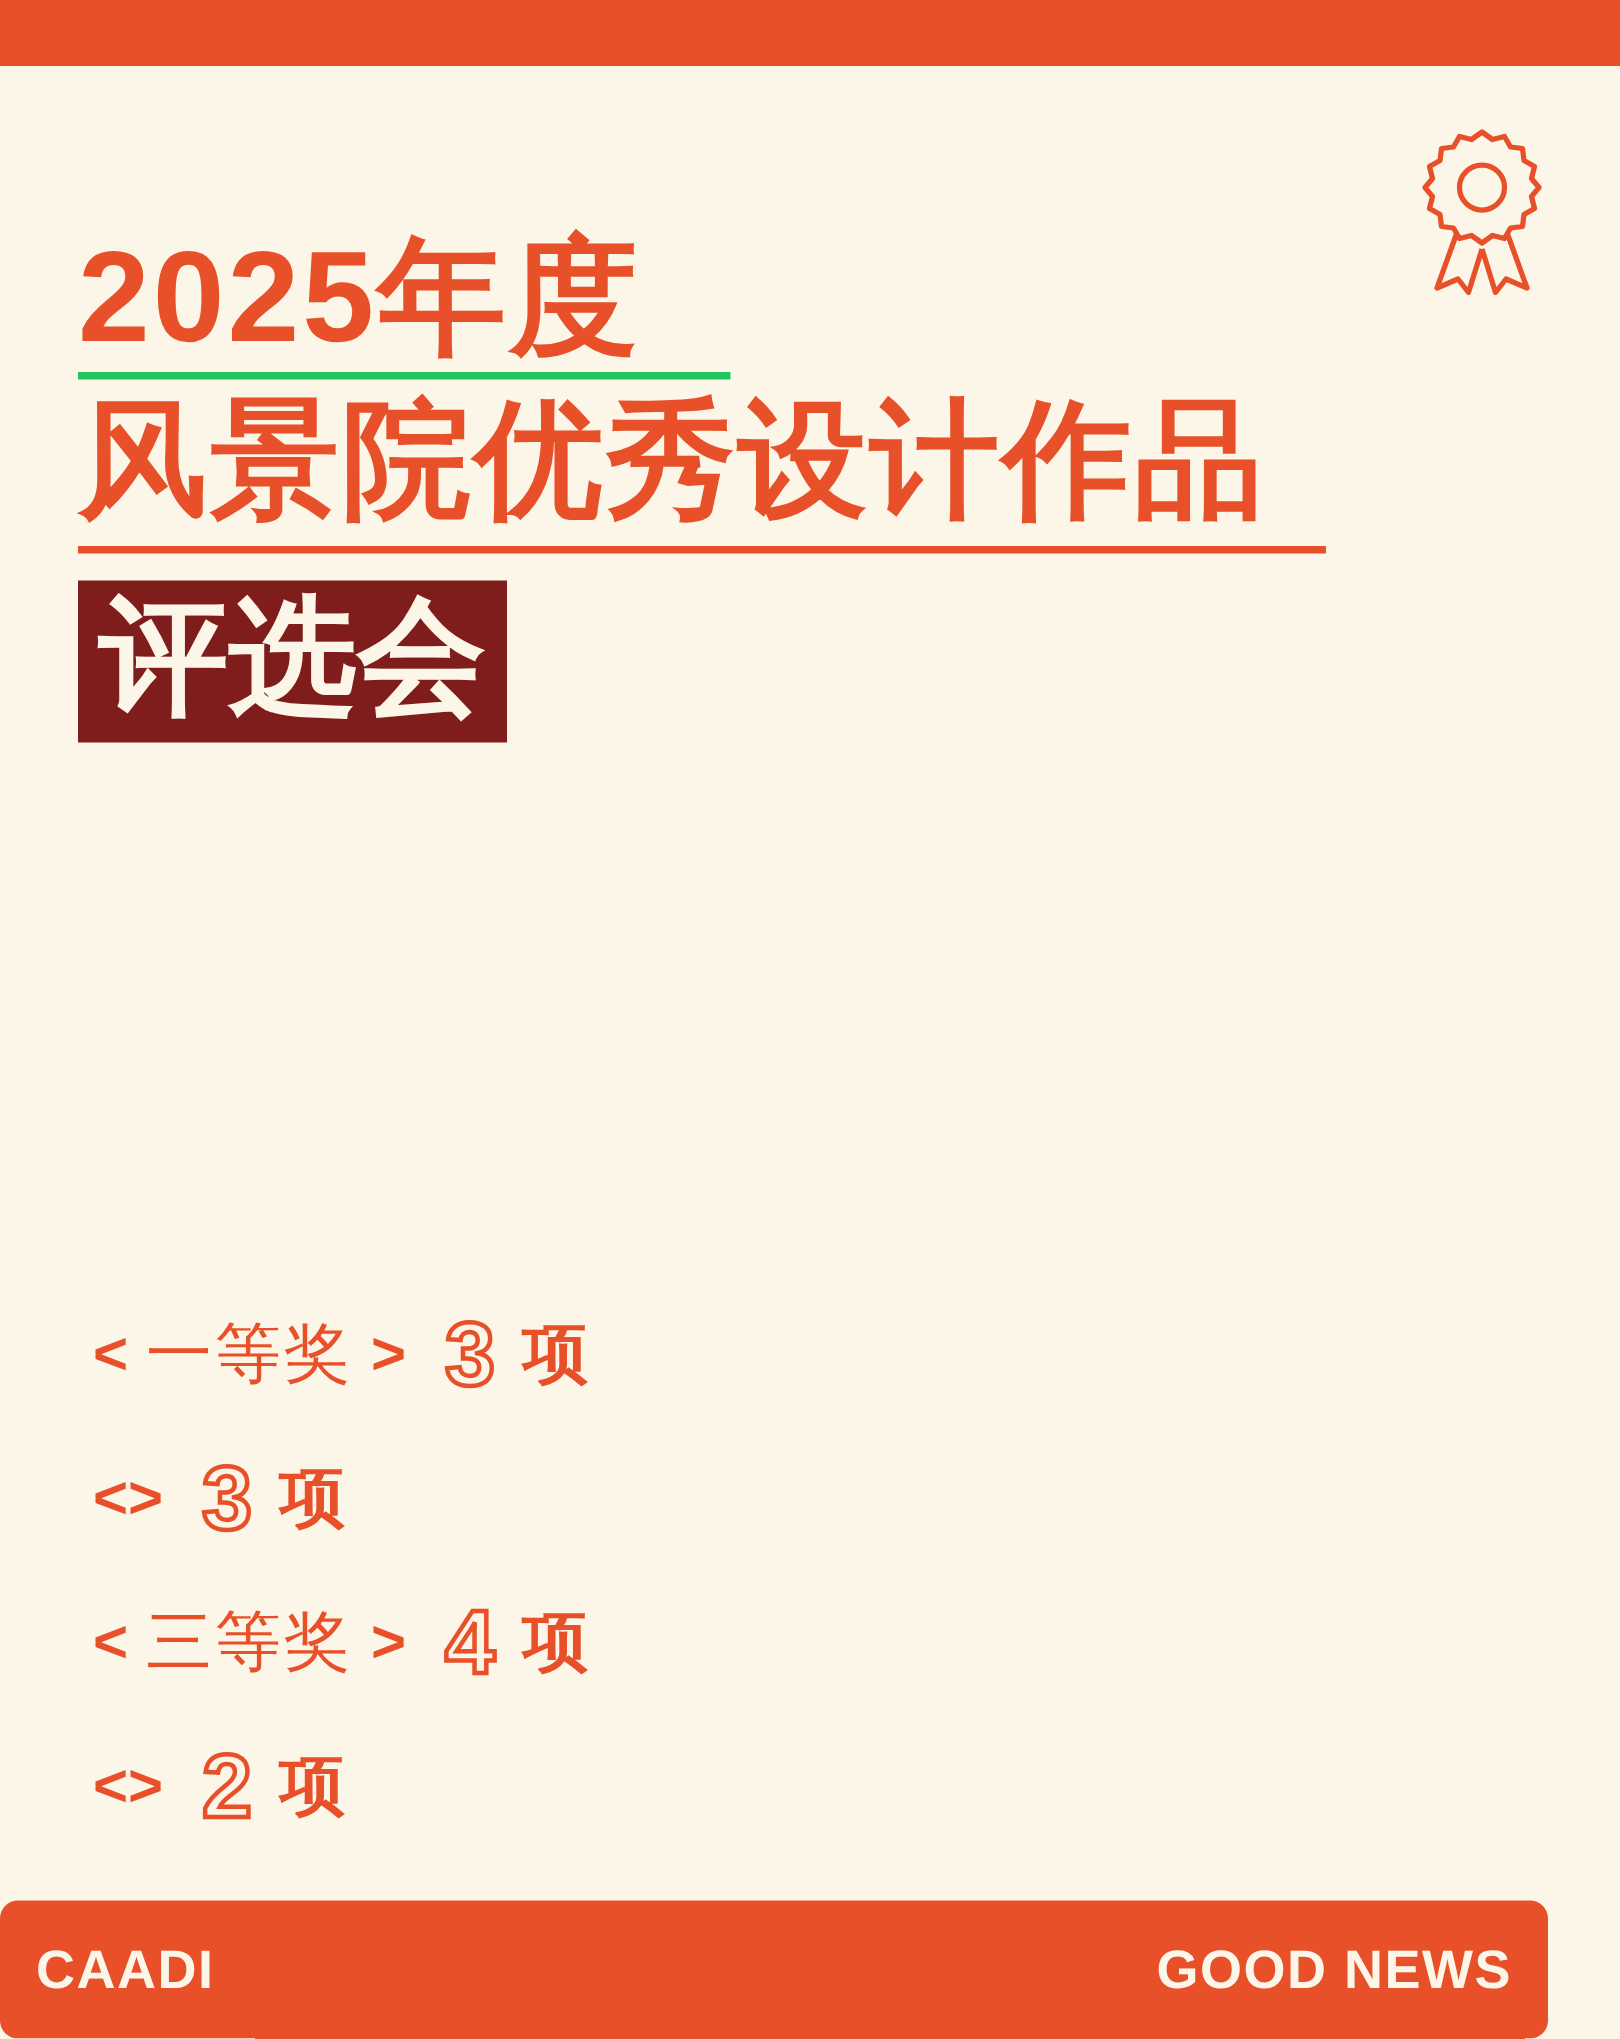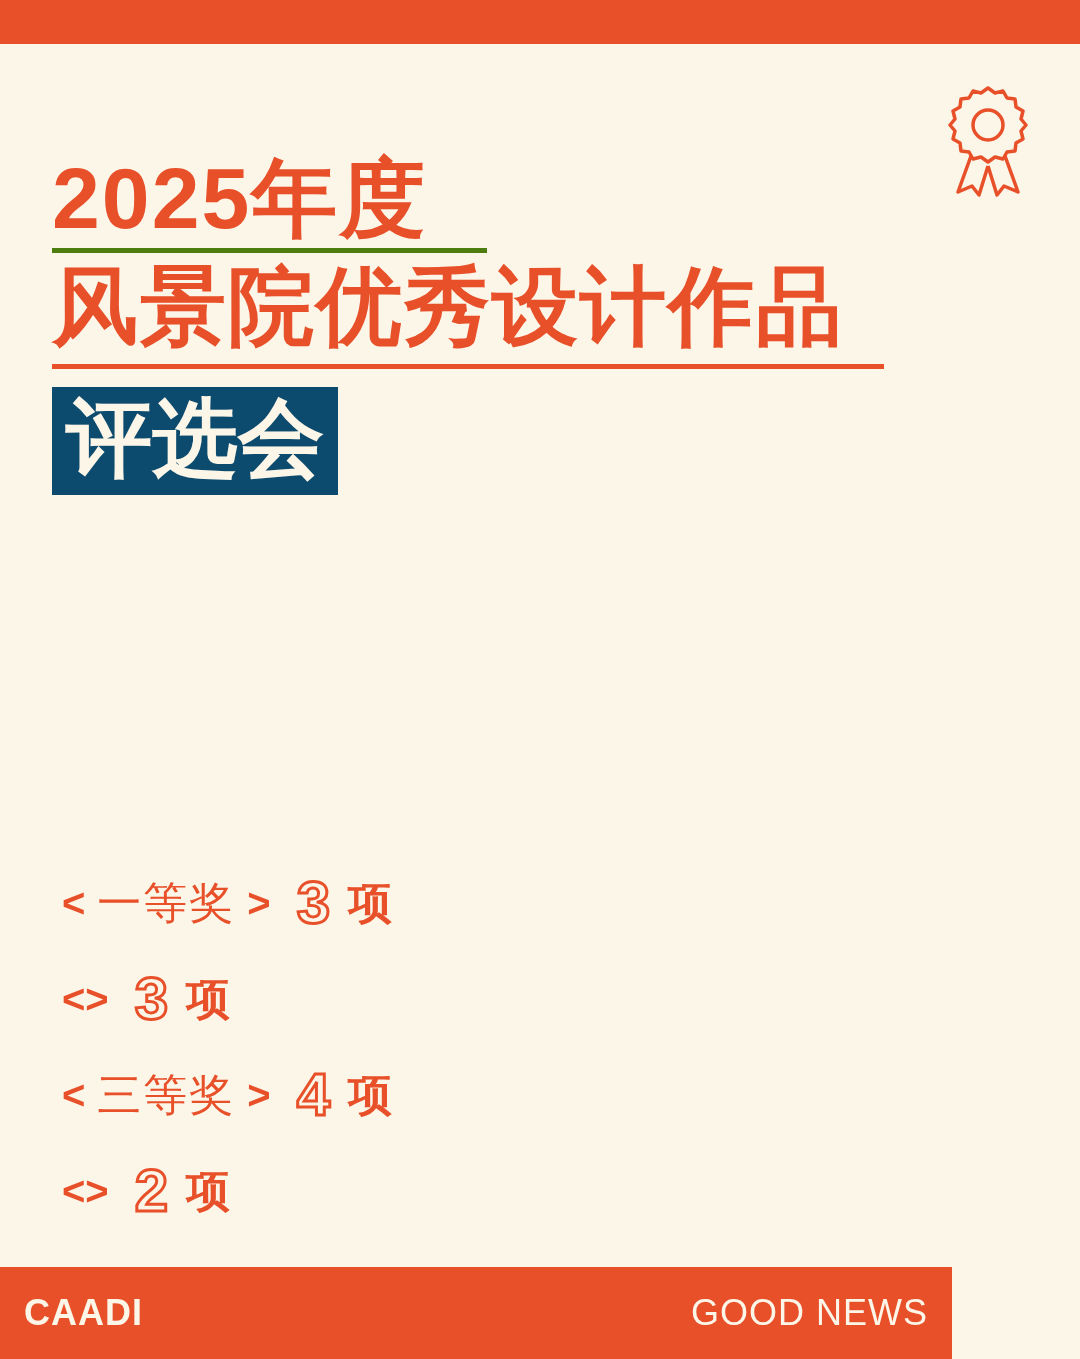--- a/index.html
+++ b/index.html
@@ -24,40 +24,41 @@
   .top-bar {
     position: absolute;
     top: 0; left: 0;
     width: 1080px;
     height: 44px;
     background: #E8502A;
   }
   .bottom-bar {
     position: absolute;
     bottom: 0; left: 0;
-    width: 952px;
+    width: 1032px;
     height: 92px;
     background: #E8502A;
     display: flex;
     align-items: center;
     justify-content: space-between;
     box-sizing: border-box;
     padding: 0 24px;
+    border-radius: 12px;
   }
   .bottom-bar .brand {
     color: #FCF6E8;
     font-size: 36px;
     font-weight: bold;
     letter-spacing: 1px;
     line-height: 1;
   }
   .bottom-bar .tagline {
     color: #FCF6E8;
     font-size: 36px;
-    font-weight: normal;
+    font-weight: bold;
     letter-spacing: 1px;
     line-height: 1;
   }
 
   
   .ribbon-icon {
     position: absolute;
     top: 82px;
     right: 42px;
     width: 100px;
@@ -75,38 +76,38 @@
     position: relative;
     color: #E8502A;
     font-weight: bold;
     font-size: 86px;
     line-height: 1.12;
     letter-spacing: 2px;
     white-space: nowrap;
   }
   .title-line-1 {
     font-size: 86px;
-    border-bottom: 5px solid #4d7c0f;
+    border-bottom: 5px solid #22c55e;
     display: inline-block;
     padding-right: 60px;
     padding-bottom: 2px;
   }
   .title-line-2 {
     font-size: 86px;
     border-bottom: 5px solid #E8502A;
     display: inline-block;
     padding-right: 40px;
     margin-top: 12px;
     padding-bottom: 2px;
     font-family: Liberation Mono, monospace;
   }
   .title-line-3 {
     display: inline-block;
     margin-top: 18px;
-    background: #0c4a6e;
+    background: #7f1d1d;
     color: #FCF6E8;
     font-size: 86px;
     font-weight: bold;
     padding: 6px 14px 12px 14px;
     line-height: 1.05;
   }
 
   
   .title-en {
     position: absolute;

